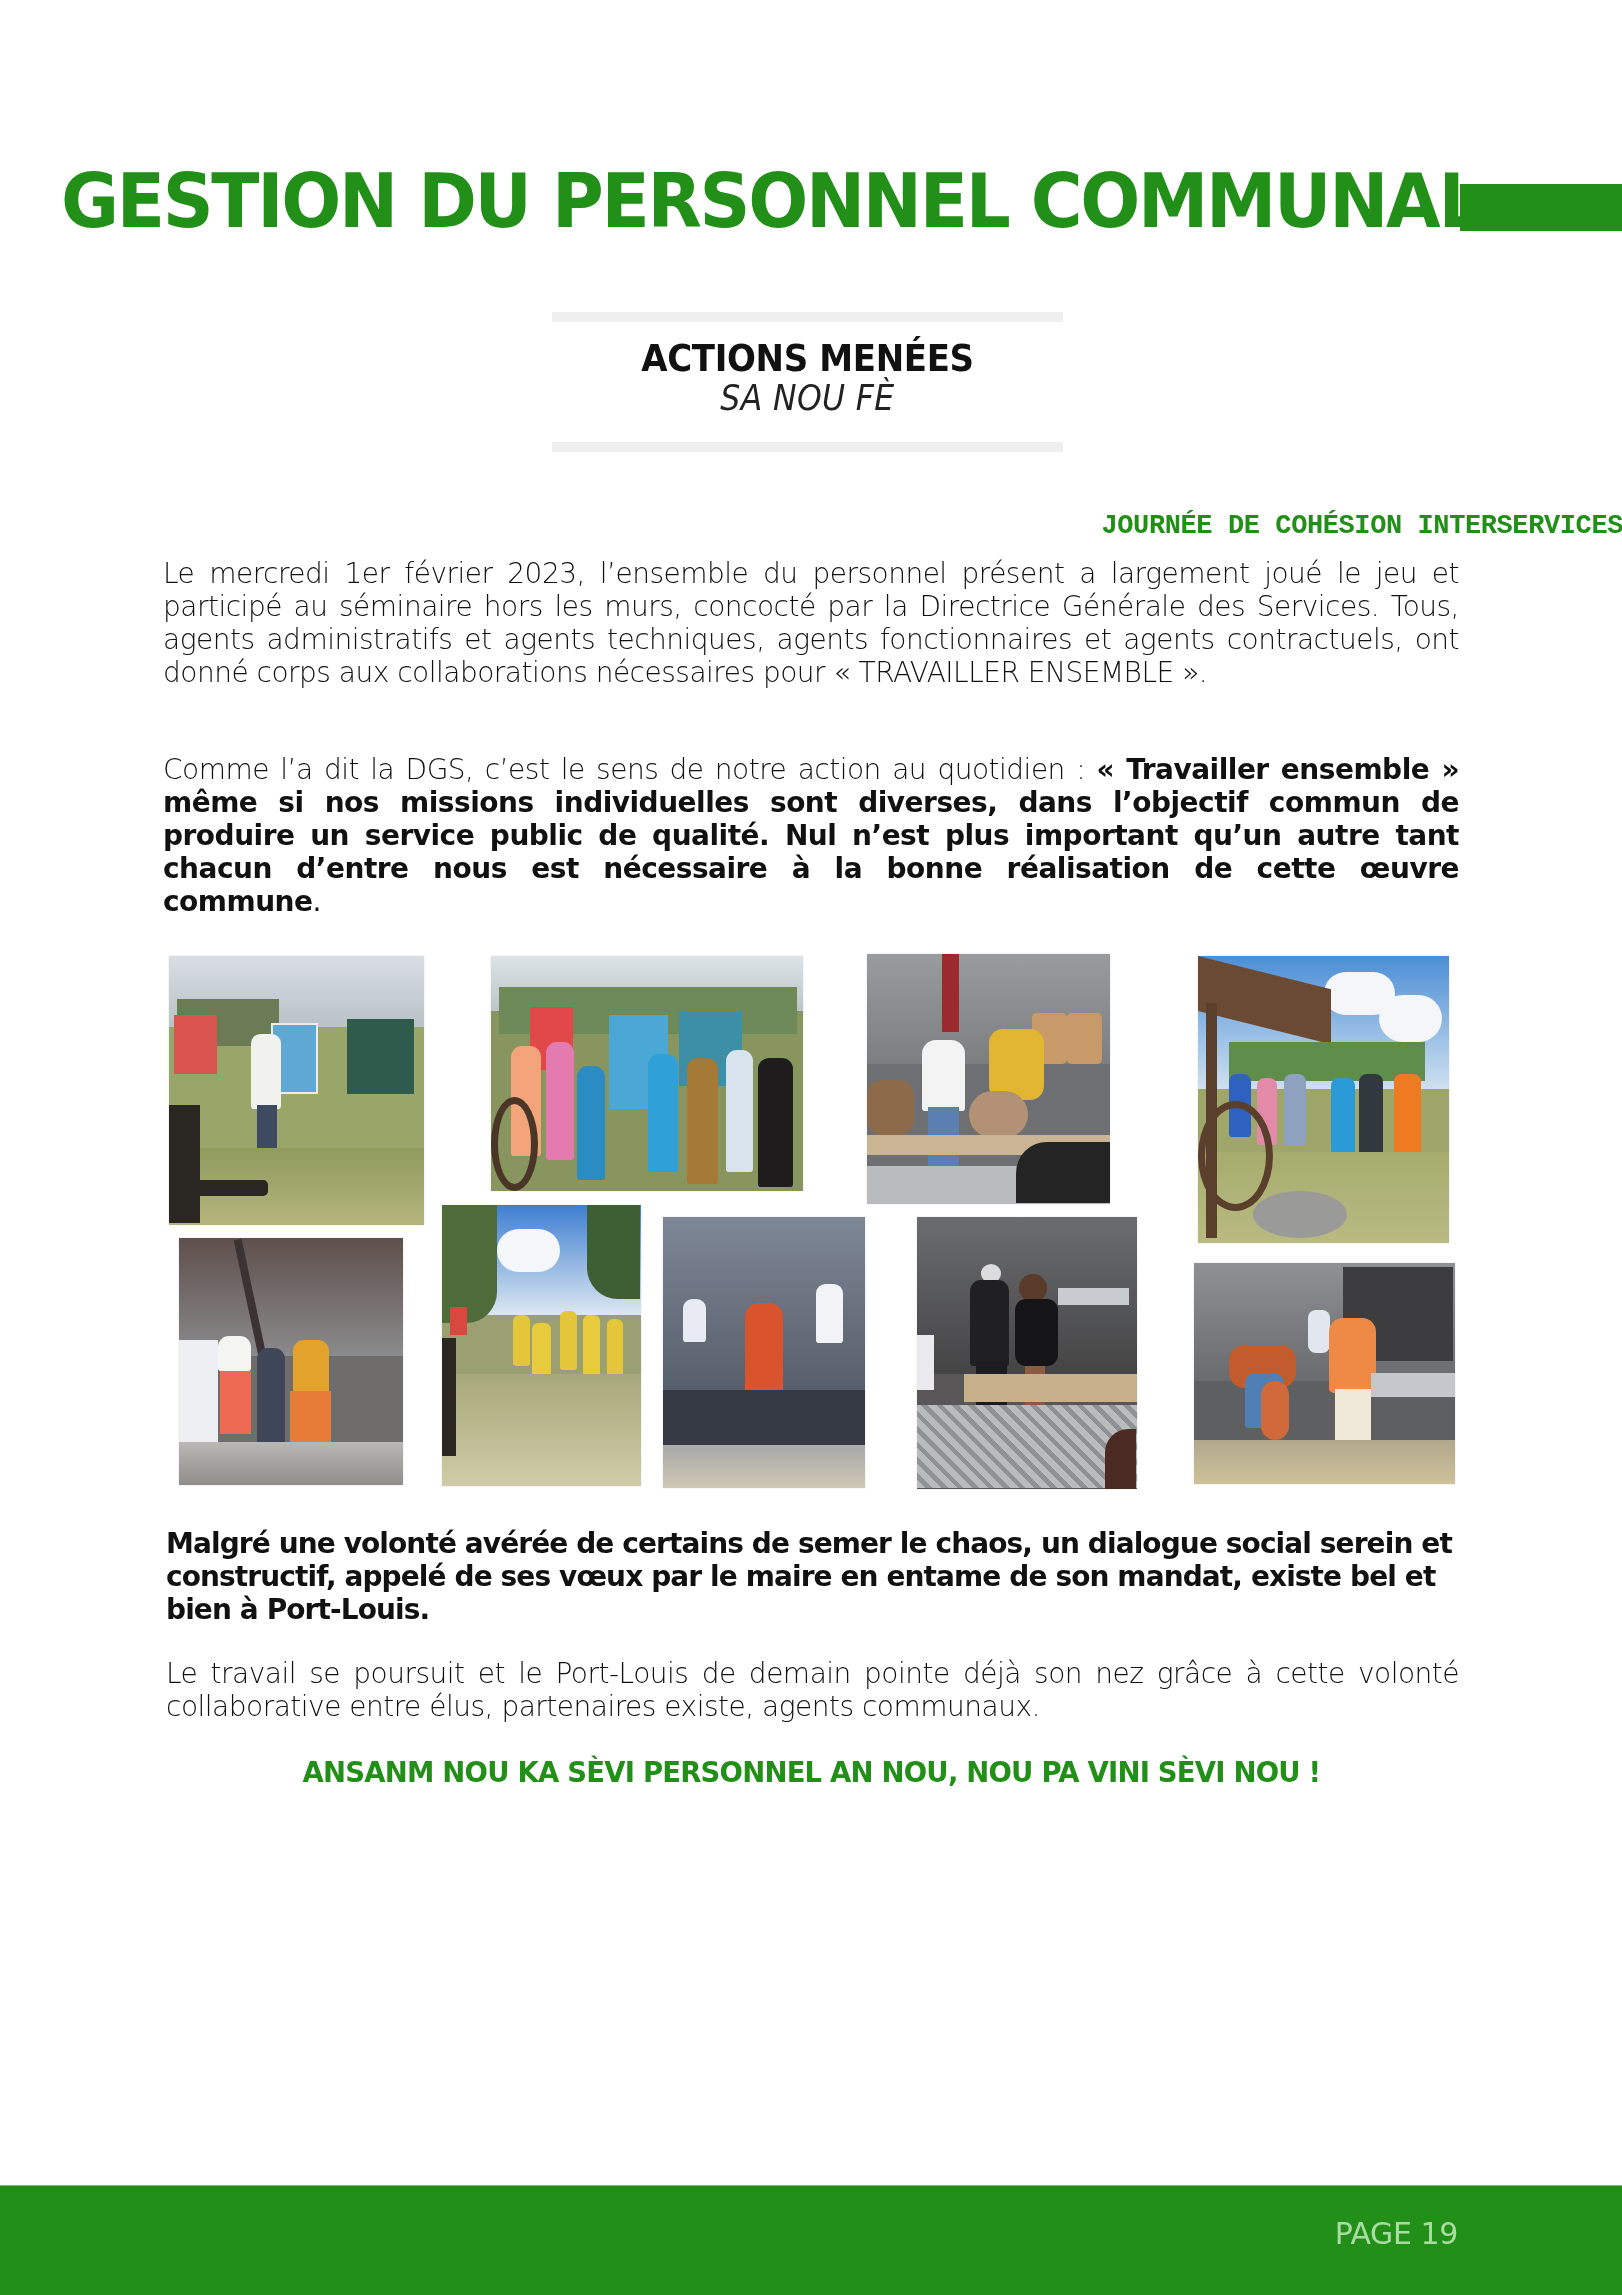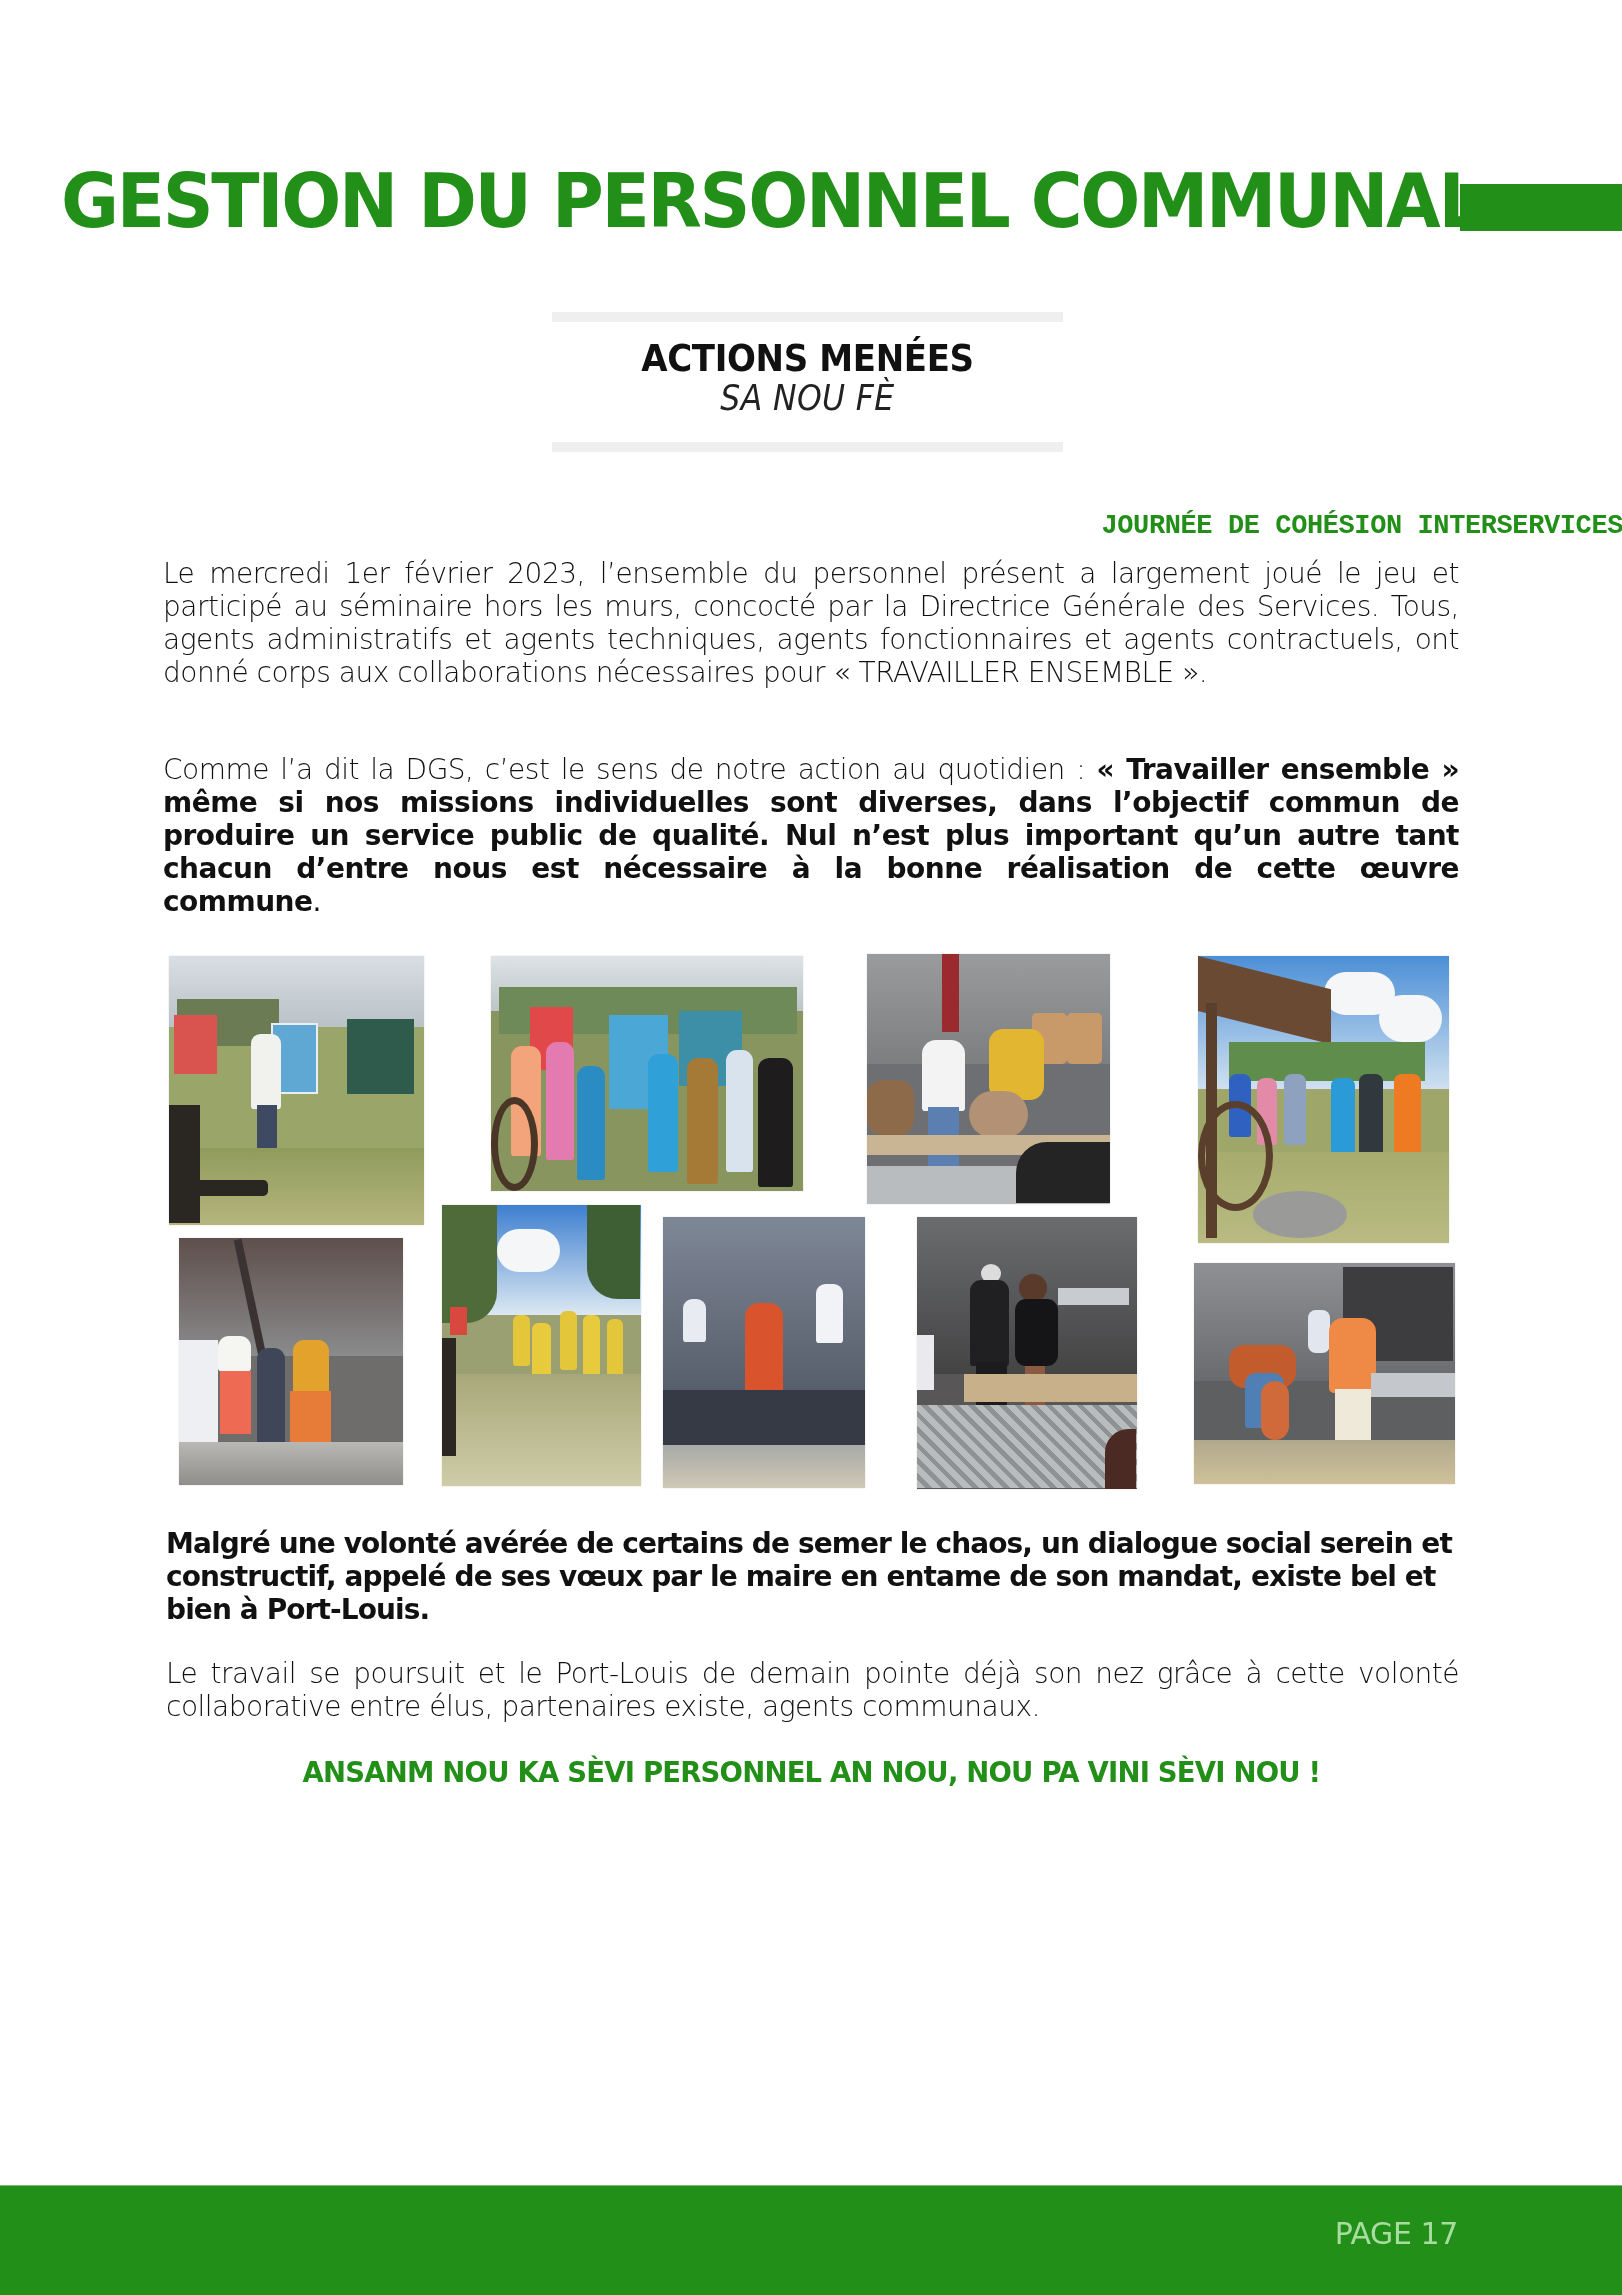--- a/index.html
+++ b/index.html
@@ -219,15 +219,15 @@
     <div class="ground" style="left:0;top:177px;width:261px;height:45px;background:linear-gradient(#b1a88c,#cfc29a);"></div>
   </div>
 </div>
 
 <p class="para p3">Malgré une volonté avérée de certains de semer le chaos, un dialogue social serein et constructif, appelé de ses vœux par le maire en entame de son mandat, existe bel et bien à Port-Louis.</p>
 <p class="para p4" style="font-weight:300">Le travail se poursuit et le Port-Louis de demain pointe déjà son nez grâce à cette volonté collaborative entre élus, partenaires existe, agents communaux.</p>
 
 <div class="slogan">ANSANM NOU KA SÈVI PERSONNEL AN NOU, NOU PA VINI SÈVI NOU !</div>
 
 <footer class="footer">
-  <span class="page-number">PAGE 17</span>
+  <span class="page-number">PAGE 19</span>
 </footer>
 
 
 </body></html>

